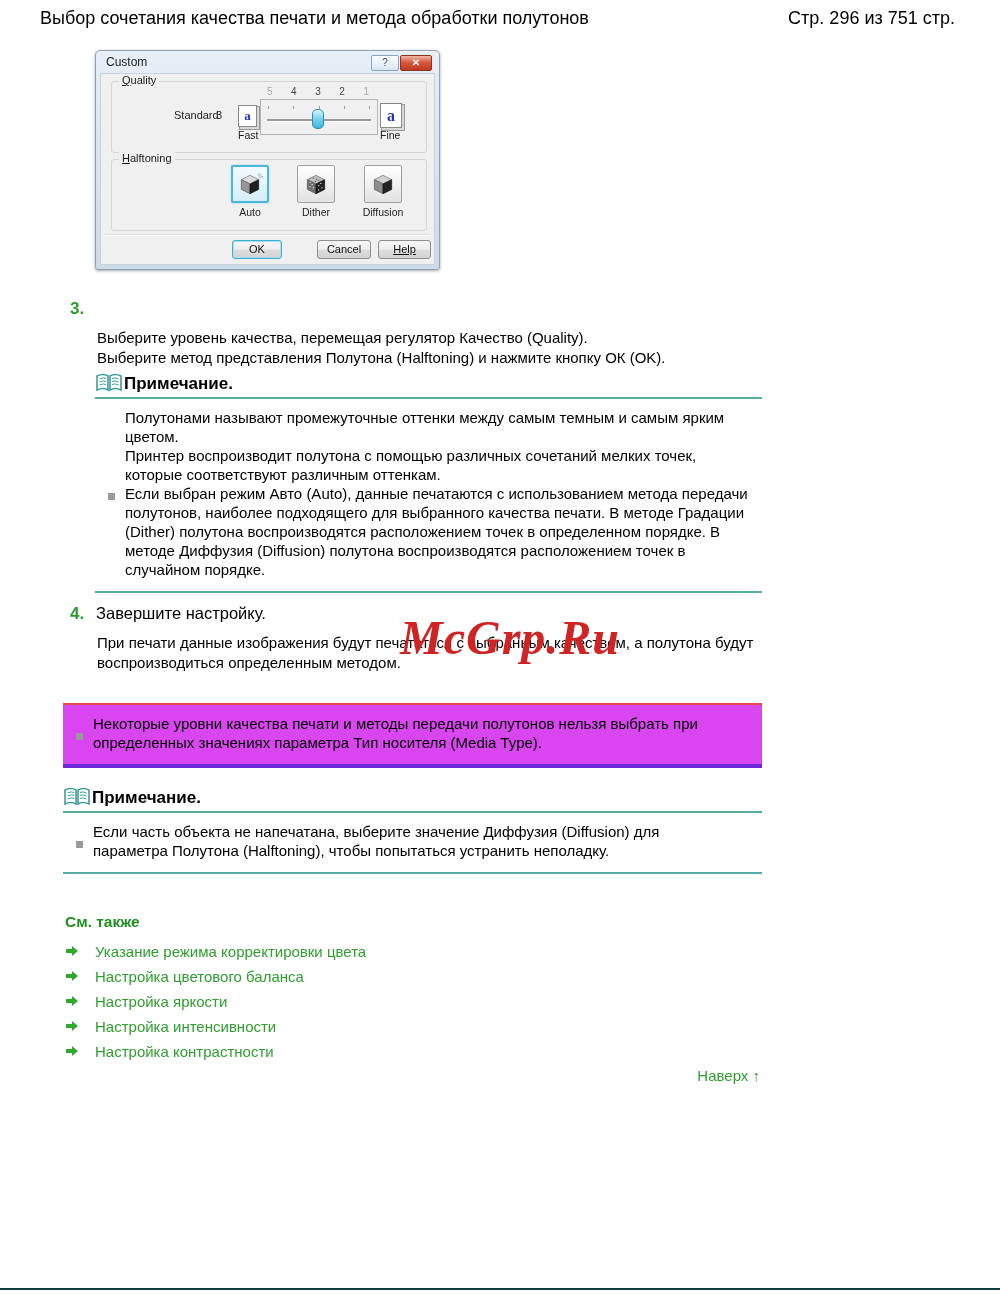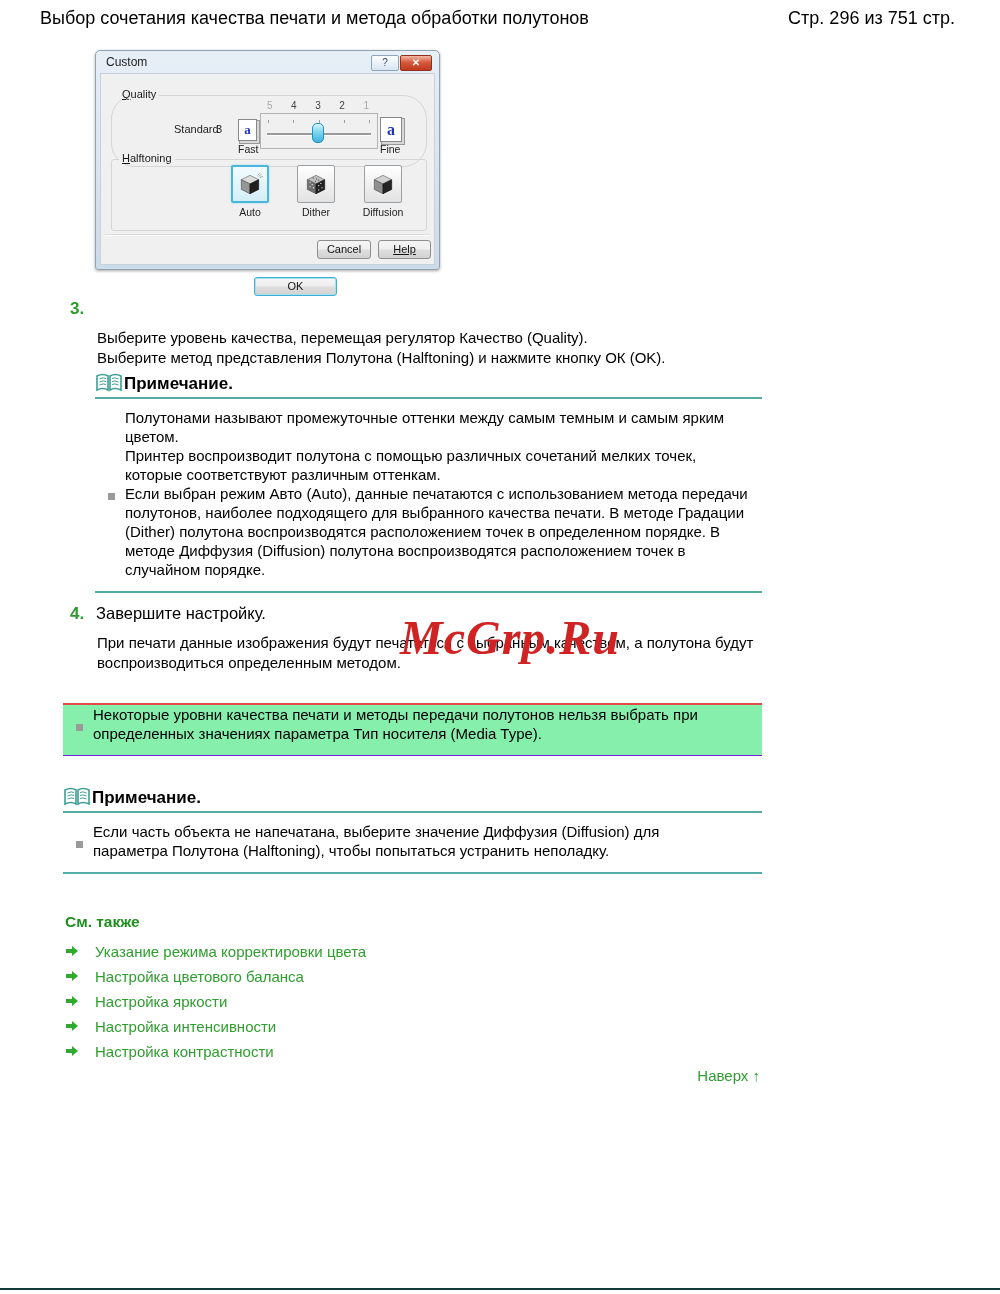--- a/index.html
+++ b/index.html
@@ -19,21 +19,21 @@
   .dlg-helpbtn{position:absolute;right:40px;top:4px;width:26px;height:14px;
           background:linear-gradient(#fdfeff,#d8e6f2);border:1px solid #8ea4b8;border-radius:2px;
           font-size:10px;color:#446;text-align:center;line-height:14px;}
   .dlg-closebtn{position:absolute;right:7px;top:4px;width:30px;height:14px;
           background:linear-gradient(#f4b9a9,#d8593c 45%,#c03a20);border:1px solid #93301c;border-radius:2px;
           color:#fff;font-size:10px;font-weight:bold;text-align:center;line-height:13px;}
   .dlg-client{position:absolute;left:4px;right:4px;top:22px;bottom:4px;
           background:#f0f0f0;border:1px solid #c6d2dc;}
   .groupbox{position:absolute;left:10px;width:314px;height:70px;
           border:1px solid #d5d5d5;border-radius:3px;}
-  .gb-quality{top:21px;border-radius:24px;}
+  .gb-quality{top:7px;}
   .gb-halftone{top:85px;}
   .gb-label{position:absolute;left:7px;top:-8px;background:#f0f0f0;padding:0 3px;
           font-size:11px;color:#1a1a1a;}
   .gb-label::first-letter{text-decoration:underline;}
   .std-label{position:absolute;left:62px;top:27px;font-size:11px;color:#222;}
   .std-num{position:absolute;left:104px;top:27px;font-size:11px;color:#222;}
   .quality-icon{position:absolute;background:#fff;border:1px solid #888;
           box-shadow:2px 2px 0 #d8d8d8, 2px 2px 0 1px #999;
           color:#2233bb;font-family:"Liberation Serif",serif;font-weight:bold;
           text-align:center;}
@@ -59,43 +59,43 @@
           background:linear-gradient(#ffffff,#e2e2e2);border:1px solid #9aa0a6;border-radius:2px;
           display:flex;align-items:center;justify-content:center;}
   .ht-btn.selected{border:2px solid #4cb6da;box-shadow:0 0 2px #8ed8ee;background:linear-gradient(#f2fbfe,#d4eef8);}
   .ht-label{margin-top:3px;font-size:10.5px;color:#222;}
   .dlg-sep{position:absolute;left:4px;right:4px;top:160px;height:1px;background:#dcdcdc;
           border-bottom:1px solid #ffffff;}
   .dlg-btn{position:absolute;top:166px;height:19px;box-sizing:border-box;
           background:linear-gradient(#f5f5f5,#eeeeee 48%,#dedede 52%,#d2d2d2);
           border:1px solid #8e8e8e;border-radius:3px;font-size:11px;color:#111;
           text-align:center;line-height:17px;}
-  .btn-ok{left:153px;width:83px;border:1px solid #3cb0d4;box-shadow:0 0 0 1px #aadff0 inset;margin-top:37px;}
+  .btn-ok{left:131px;width:50px;border:1px solid #3cb0d4;box-shadow:0 0 0 1px #aadff0 inset;}
   .btn-cancel{left:216px;width:54px;}
   .btn-help{left:277px;width:53px;text-decoration:underline;}
 
   
   .step{position:absolute;left:70px;width:700px;}
   .step3{top:299px;} .step4{top:604px;}
   .step-head{display:flex;align-items:baseline;}
   .step-num{color:#2e9b2e;font-weight:bold;font-size:17px;width:26px;flex:0 0 26px;}
   .step-title{font-size:16.5px;color:#000;}
   .step-body{margin:9px 0 0 27px;font-size:15px;line-height:20px;color:#000;width:660px;}
   .step-body p{margin:0;}
 
   .notebox{position:absolute;width:667px;}
   .note1{left:95px;top:372px;}
   .note2{left:63px;top:786px;width:699px;}
   .att{left:63px;top:700px;width:699px;}
   .sec-head{display:flex;align-items:flex-end;gap:1px;}
   .sec-head .txt{font-size:17px;font-weight:bold;color:#000;}
   .teal-rule{height:2px;background:#55aca6;margin-top:3px;}
   .note-body{border-bottom:2px solid #55aca6;padding:9px 6px 12px 13px;}
-  .att-body{border-top:2px solid #e24a4a;border-bottom:1px solid #6d28d9;
-            background:#86efac;padding:0 6px 12px 13px;margin-top:3px;}
+  .att-body{border-top:2px solid #e24a4a;border-bottom:4px solid #6d28d9;
+            background:#d946ef;padding:9px 6px 12px 13px;margin-top:3px;}
   .bullet-item{display:flex;align-items:center;}
   .bullet-sq{flex:0 0 7px;width:7px;height:7px;background:#9a9a9a;margin:6px 10px 0 0;}
   .bullet-text{font-size:15px;line-height:19px;color:#000;max-width:635px;}
   .bullet-text p{margin:0;}
 
   
   .see-also{position:absolute;left:65px;top:901px;margin-top:12px;}
   .sa-head{font-size:15.5px;font-weight:bold;color:#1f8f1f;margin-bottom:12px;}
   .sa-link{display:flex;align-items:center;gap:16px;margin-bottom:9px;height:16px;}
   .sa-link a{color:#2f9e2f;text-decoration:none;font-size:15px;}

